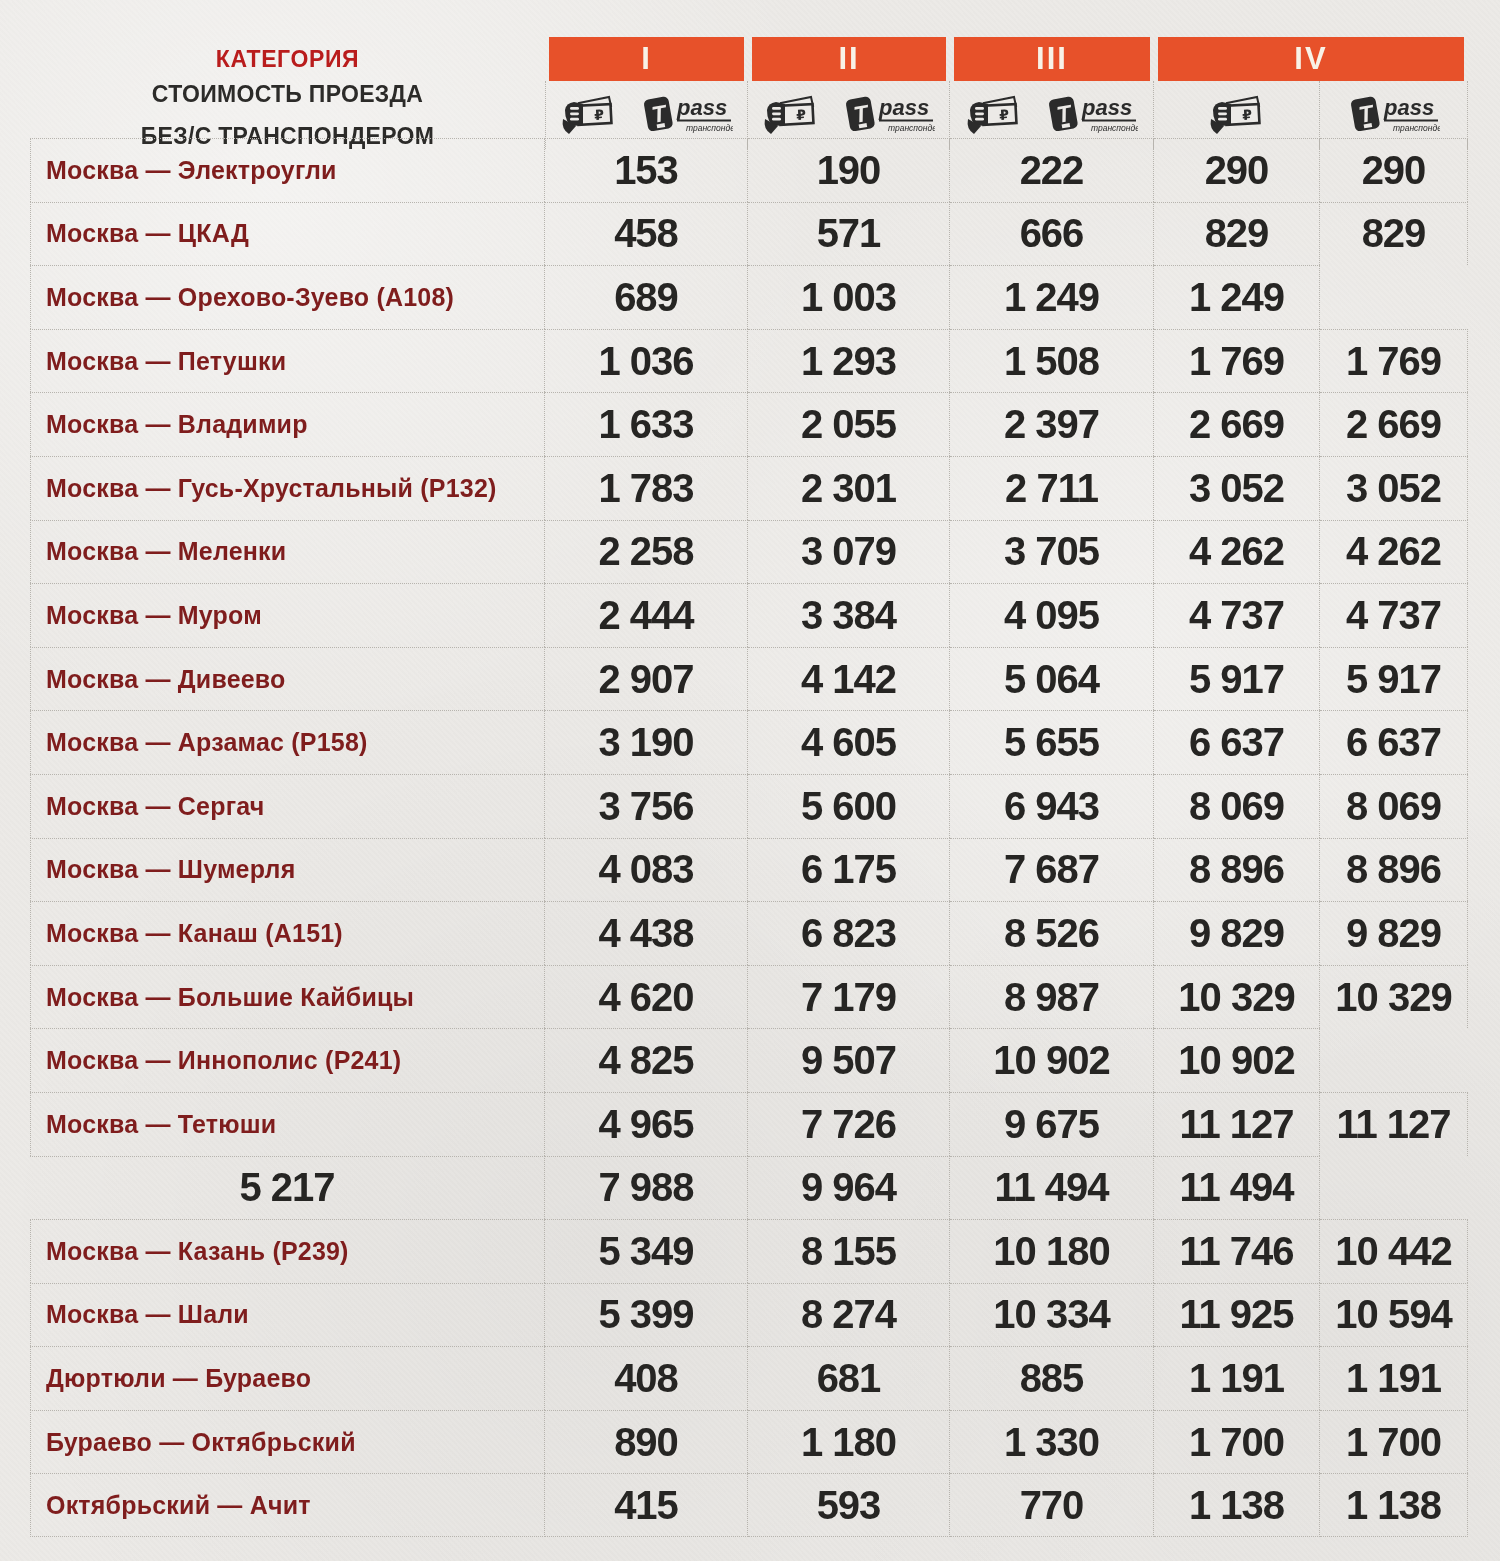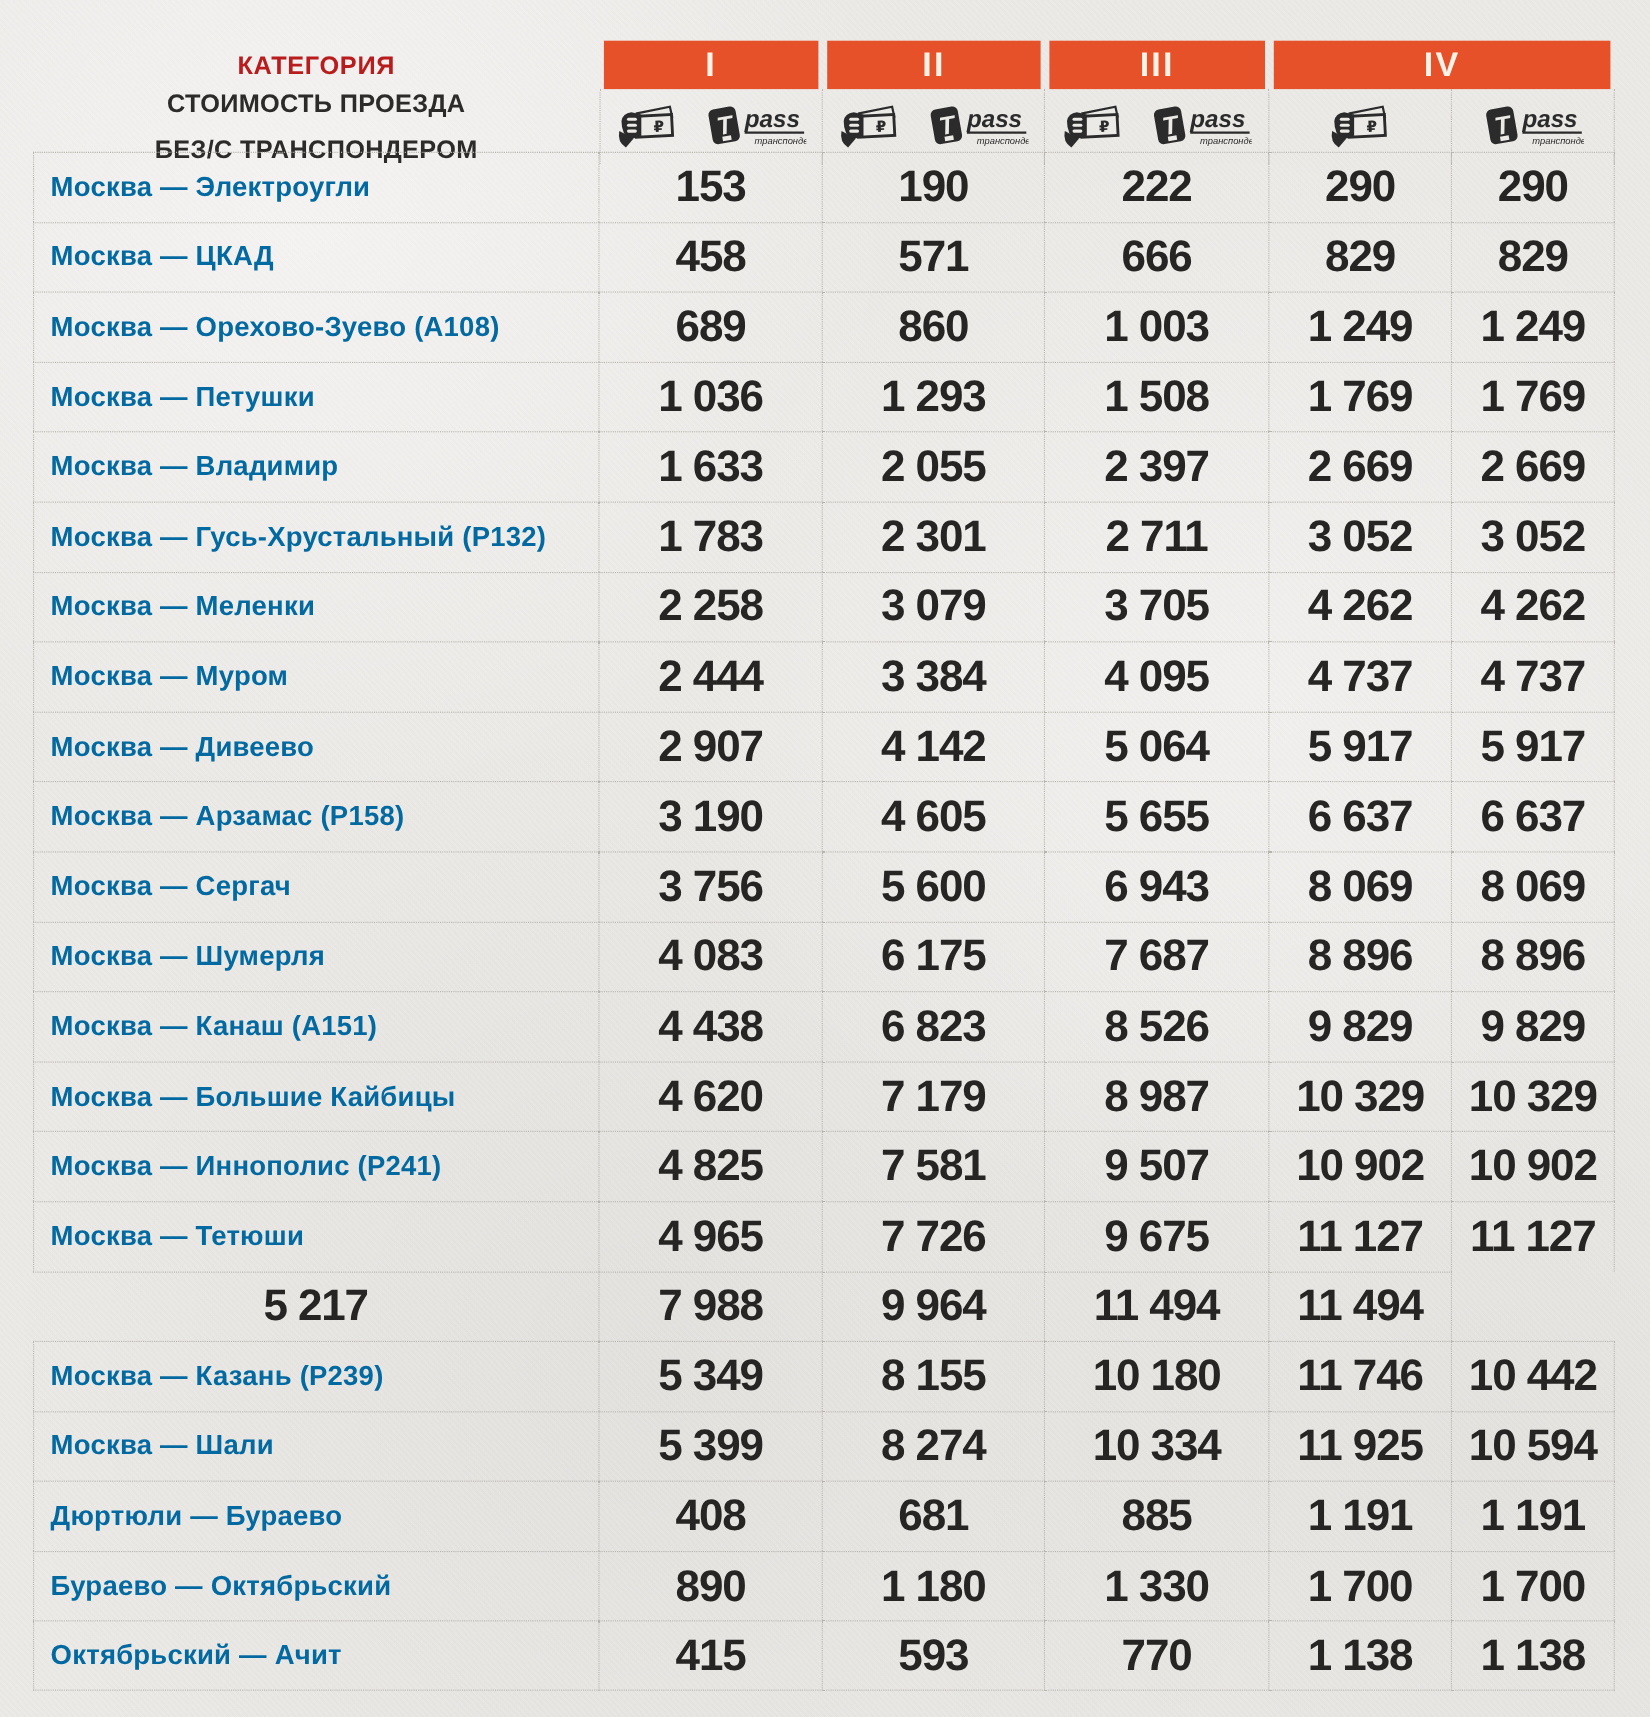--- a/index.html
+++ b/index.html
@@ -32,21 +32,21 @@
   .subtitle{display:flex;flex-direction:column;align-items:center;justify-content:center;
     font-size:23px;font-weight:700;line-height:26px;text-align:center;color:#2c2b29;letter-spacing:.3px;gap:16px;}
   .icell{display:flex;align-items:center;justify-content:center;gap:24px;
     border-right:1px dotted #b7b4ae;}
   .icell.first{border-left:1px dotted #b7b4ae;}
   
   .trow{height:63.6px;}
   .cell{display:flex;align-items:center;justify-content:center;
     border-top:1px dotted #b7b4ae;border-right:1px dotted #b7b4ae;}
   .cell.route{justify-content:flex-start;padding-left:15px;border-left:1px dotted #b7b4ae;
-    font-size:25px;font-weight:700;color:#0369a1;letter-spacing:.2px;}
+    font-size:25px;font-weight:700;color:#7f1d1d;letter-spacing:.2px;}
   .cell.val{font-size:40px;font-weight:700;color:#262523;letter-spacing:-1px;}
   .trow:last-child .cell{border-bottom:1px dotted #b7b4ae;}
   svg{display:block;}
 </style>
 </head>
 <body>
 
 <div class="page">
   <div class="tbl">
 
@@ -176,21 +176,20 @@
           <div class="cell route">Москва — ЦКАД</div>
           <div class="cell val">458</div>
           <div class="cell val">571</div>
           <div class="cell val">666</div>
           <div class="cell val">829</div>
           <div class="cell val">829</div>
         </div>
         <div class="trow cols">
           <div class="cell route">Москва — Орехово-Зуево (А108)</div>
           <div class="cell val">689</div>
-          <div class="cell val">860</div>
           <div class="cell val">1 003</div>
           <div class="cell val">1 249</div>
           <div class="cell val">1 249</div>
         </div>
         <div class="trow cols">
           <div class="cell route">Москва — Петушки</div>
           <div class="cell val">1 036</div>
           <div class="cell val">1 293</div>
           <div class="cell val">1 508</div>
           <div class="cell val">1 769</div>
@@ -272,21 +271,20 @@
           <div class="cell route">Москва — Большие Кайбицы</div>
           <div class="cell val">4 620</div>
           <div class="cell val">7 179</div>
           <div class="cell val">8 987</div>
           <div class="cell val">10 329</div>
           <div class="cell val">10 329</div>
         </div>
         <div class="trow cols">
           <div class="cell route">Москва — Иннополис (Р241)</div>
           <div class="cell val">4 825</div>
-          <div class="cell val">7 581</div>
           <div class="cell val">9 507</div>
           <div class="cell val">10 902</div>
           <div class="cell val">10 902</div>
         </div>
         <div class="trow cols">
           <div class="cell route">Москва — Тетюши</div>
           <div class="cell val">4 965</div>
           <div class="cell val">7 726</div>
           <div class="cell val">9 675</div>
           <div class="cell val">11 127</div>

